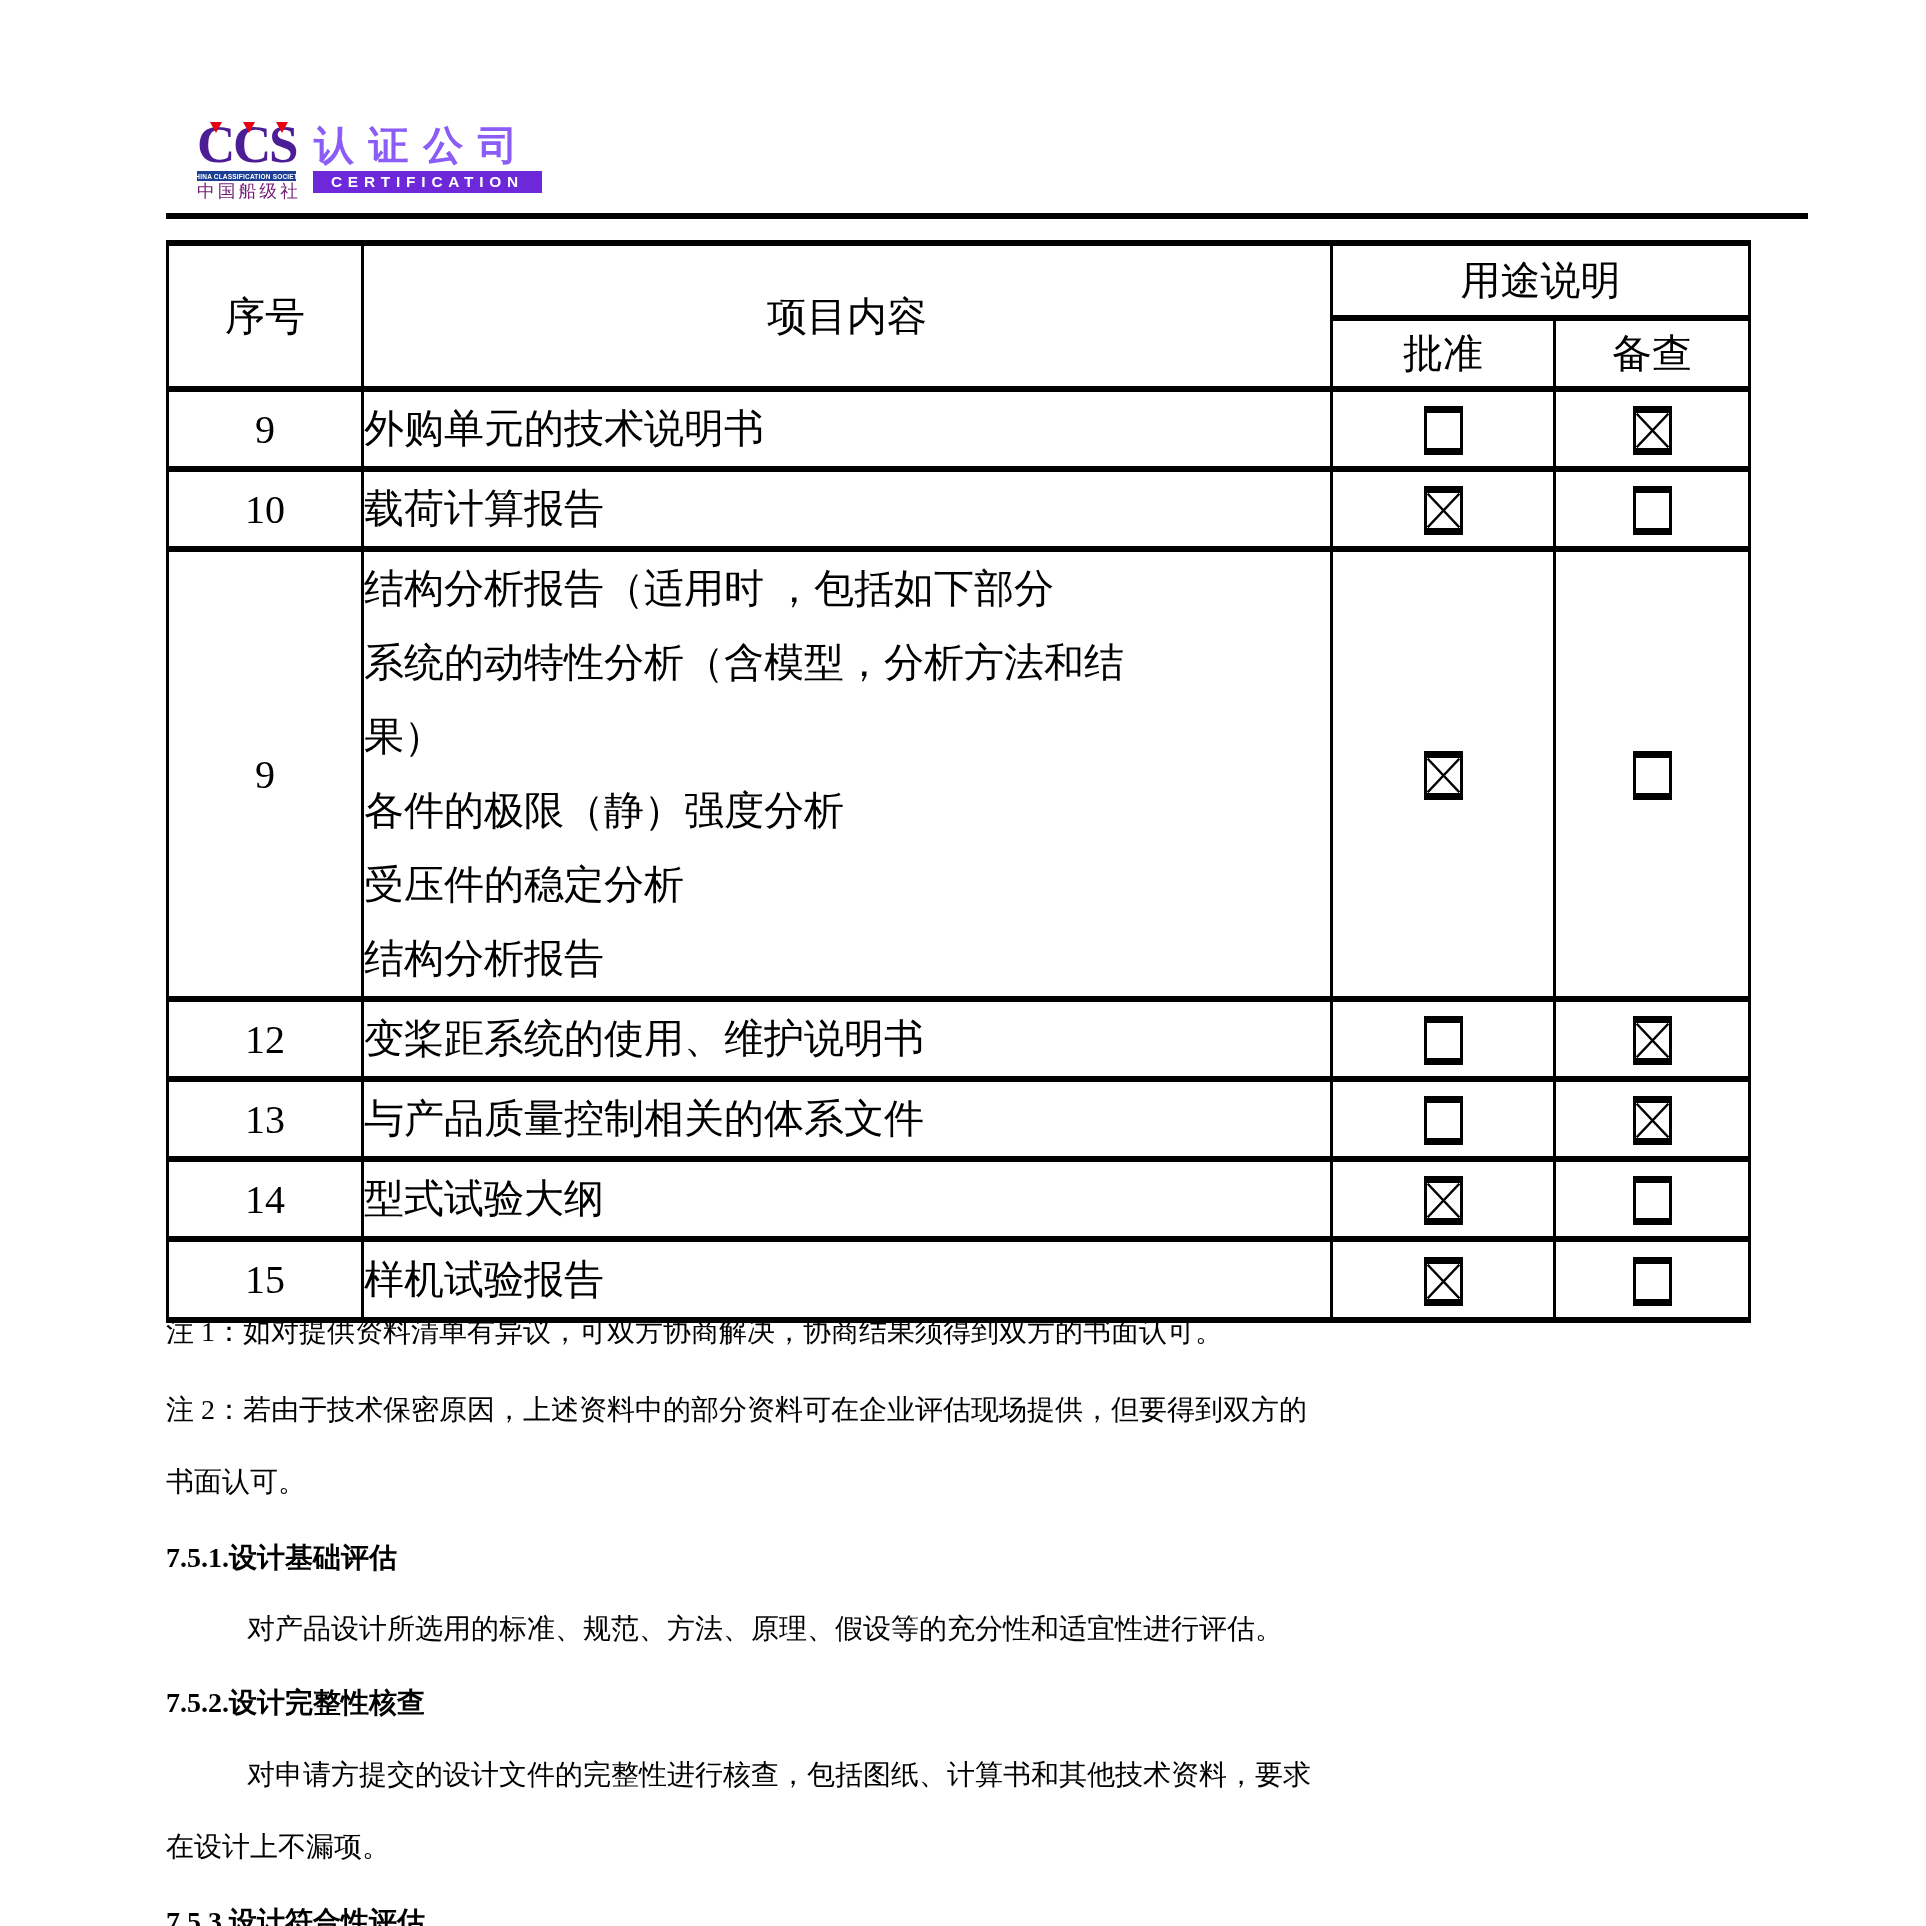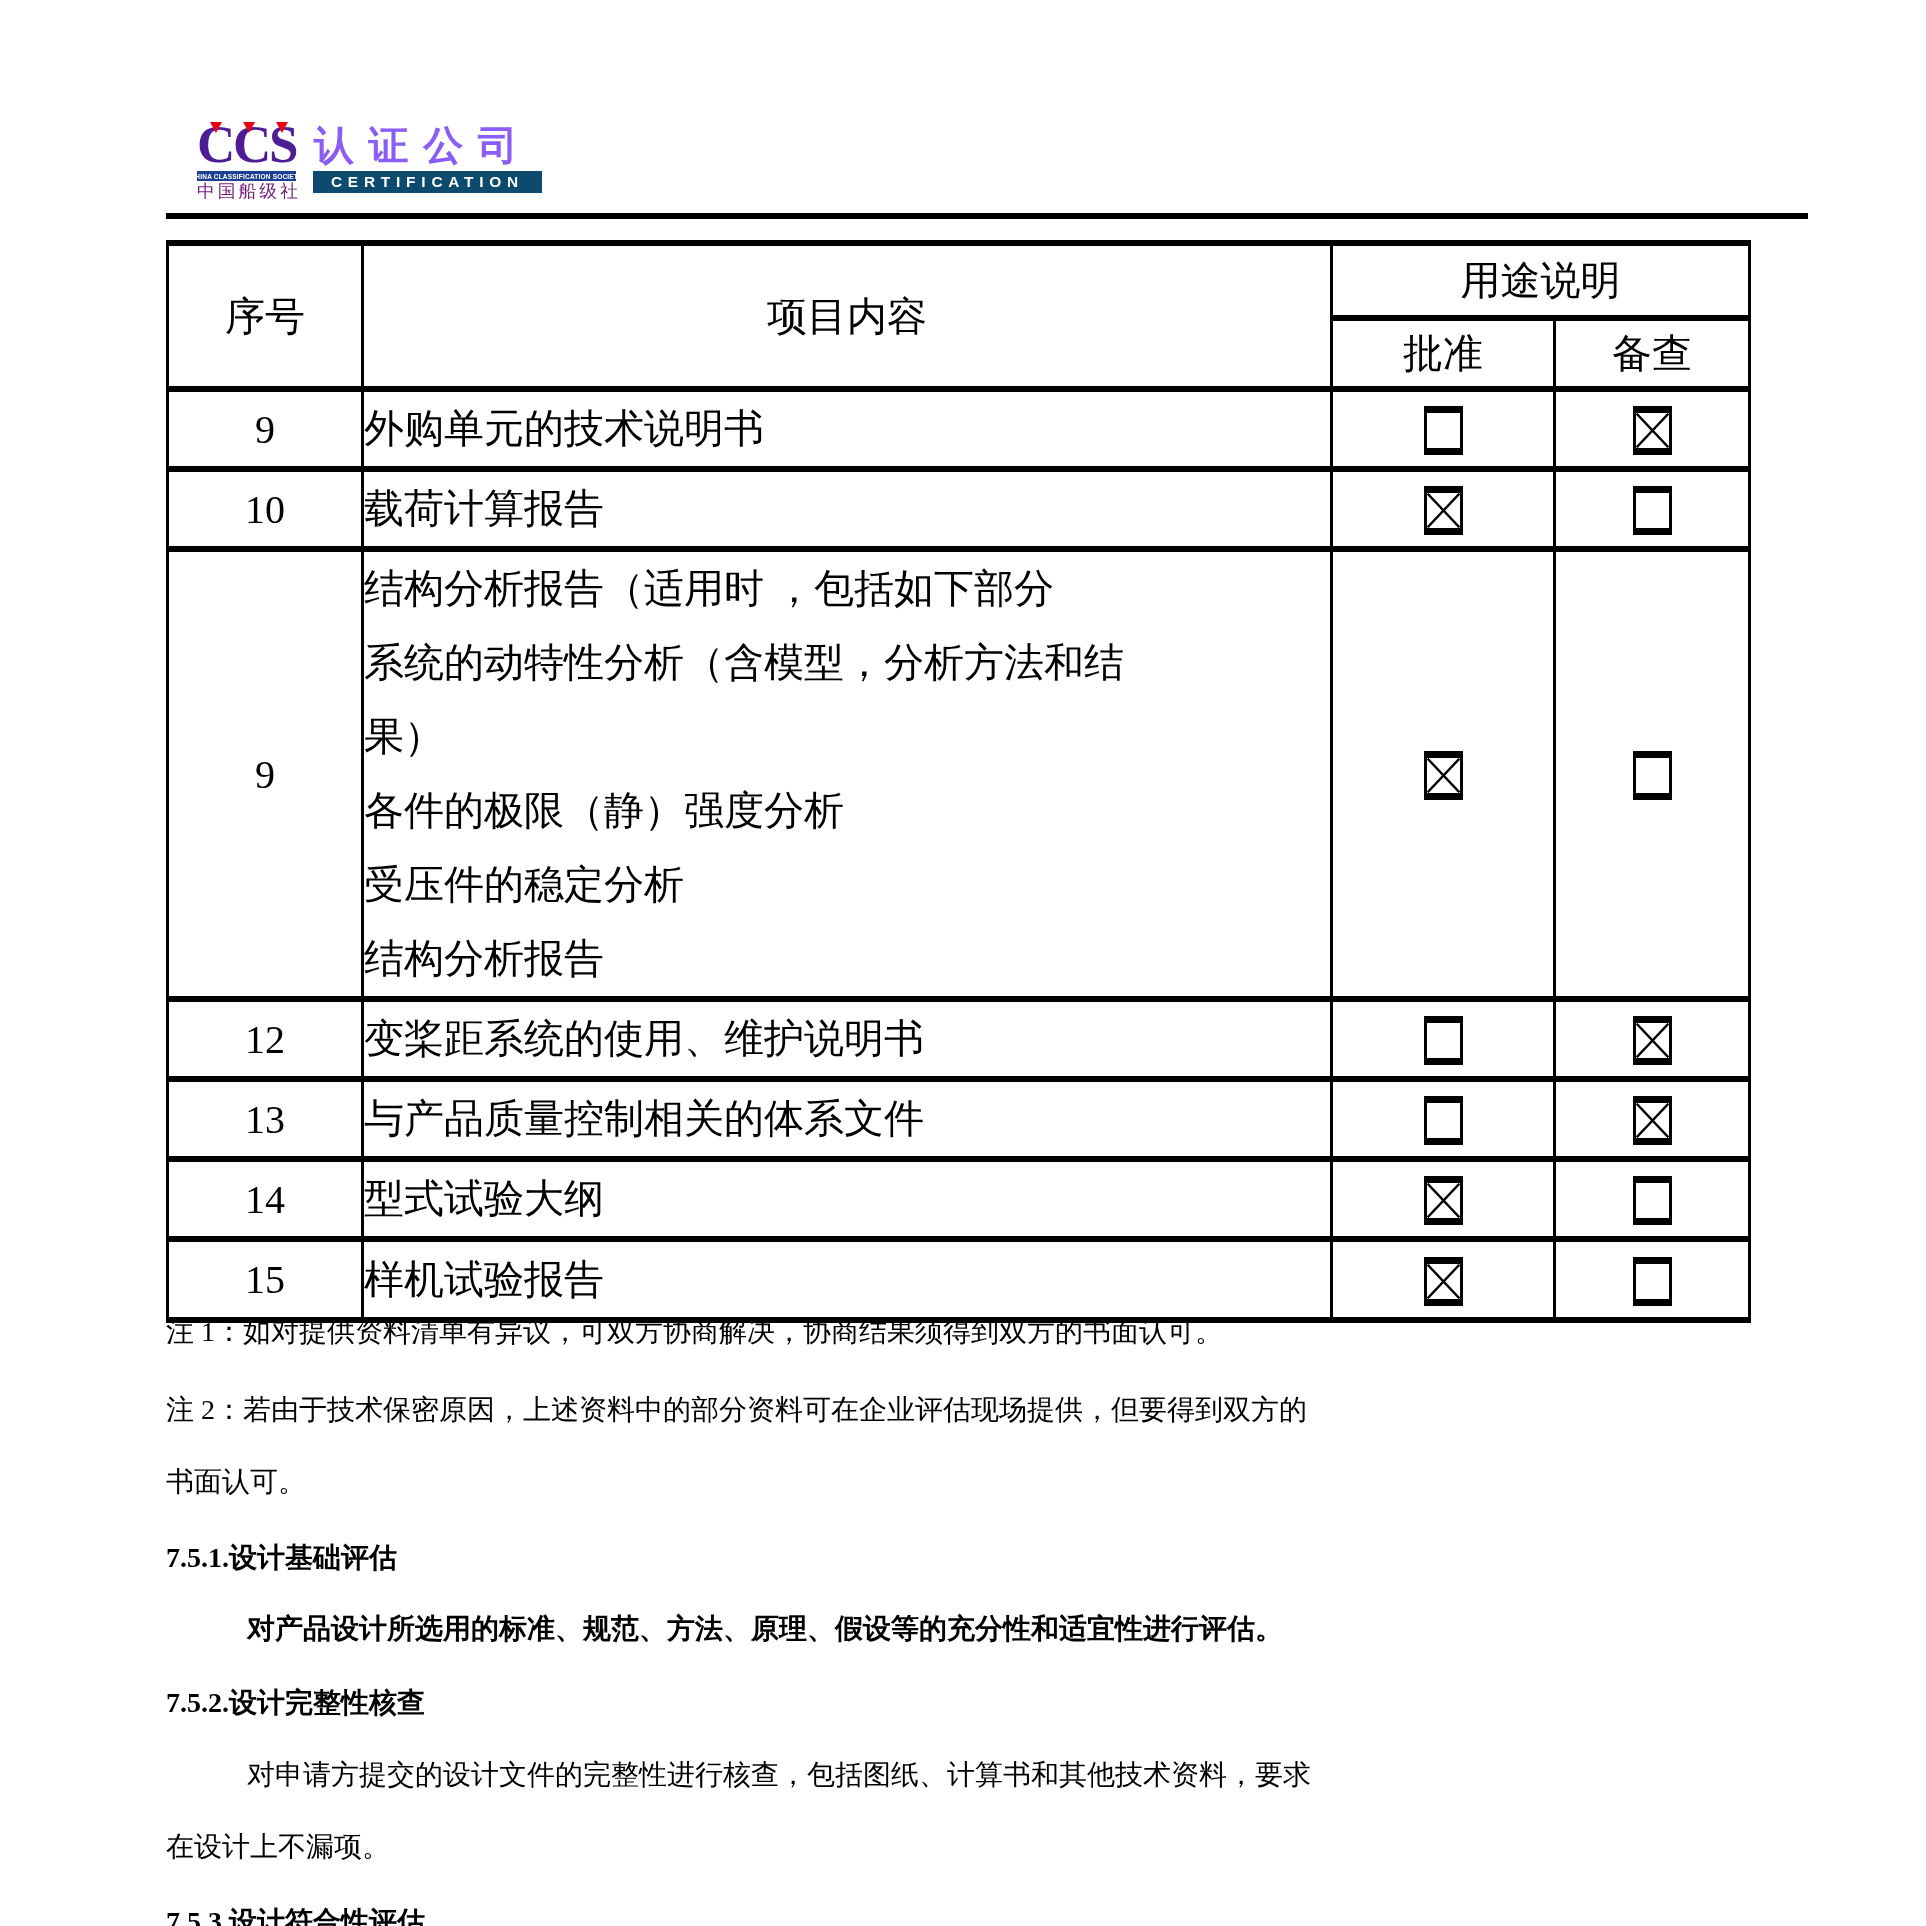--- a/index.html
+++ b/index.html
@@ -59,21 +59,21 @@
   <div class="logo">
     <div class="ccs" style="color: #4c1d95;">CCS</div>
     <span class="red-notch" style="left: 13px; border-top: 11.6px solid rgb(230, 0, 18);"></span>
     <span class="red-notch" style="left: 46px; border-top: 11.6px solid rgb(230, 0, 18);"></span>
     <span class="red-notch" style="left: 79px; border-top: 11.6px solid rgb(230, 0, 18);"></span>
     <div class="company-cn" style="color: #8b5cf6;">认证公司</div>
     <div class="soc-bar" style="background: rgb(28, 63, 148);">
       <span>CHINA CLASSIFICATION SOCIETY</span>
     </div>
     <div class="soc-cn" style="color: #701a75;">中国船级社</div>
-    <div class="cert-bar" style="background: #0c4a6e;">
+    <div class="cert-bar" style="background: #6d28d9;">
       <span>CERTIFICATION</span>
     </div>
   </div>
 
   <div class="header-rule"></div>
 
   <table id="table1" class="tbl">
     <colgroup>
         <col style="width:195px">
         <col style="width:969px">
@@ -175,21 +175,21 @@
           <td class="cell-center"><span class="cb"></span></td>
         </tr>
       </tbody>
   </table>
 
   <div id="lines-container">
       <div class="text-line" style="top: 1309px;">注 1：如对提供资料清单有异议，可双方协商解决，协商结果须得到双方的书面认可。</div>
       <div class="text-line" style="top: 1387px;">注 2：若由于技术保密原因，上述资料中的部分资料可在企业评估现场提供，但要得到双方的</div>
       <div class="text-line" style="top: 1459px;">书面认可。</div>
       <div class="text-line head" style="top: 1535px;">7.5.1.设计基础评估</div>
-      <div class="text-line indent" style="top: 1606px; font-weight: bold;">对产品设计所选用的标准、规范、方法、原理、假设等的充分性和适宜性进行评估。</div>
+      <div class="text-line indent" style="top: 1606px;">对产品设计所选用的标准、规范、方法、原理、假设等的充分性和适宜性进行评估。</div>
       <div class="text-line head" style="top: 1680px;">7.5.2.设计完整性核查</div>
       <div class="text-line indent" style="top: 1752px;">对申请方提交的设计文件的完整性进行核查，包括图纸、计算书和其他技术资料，要求</div>
       <div class="text-line" style="top: 1824px;">在设计上不漏项。</div>
       <div class="text-line head" style="top: 1899px;">7.5.3.设计符合性评估</div>
     </div>
 
 </div>
 
 
 </body></html>

